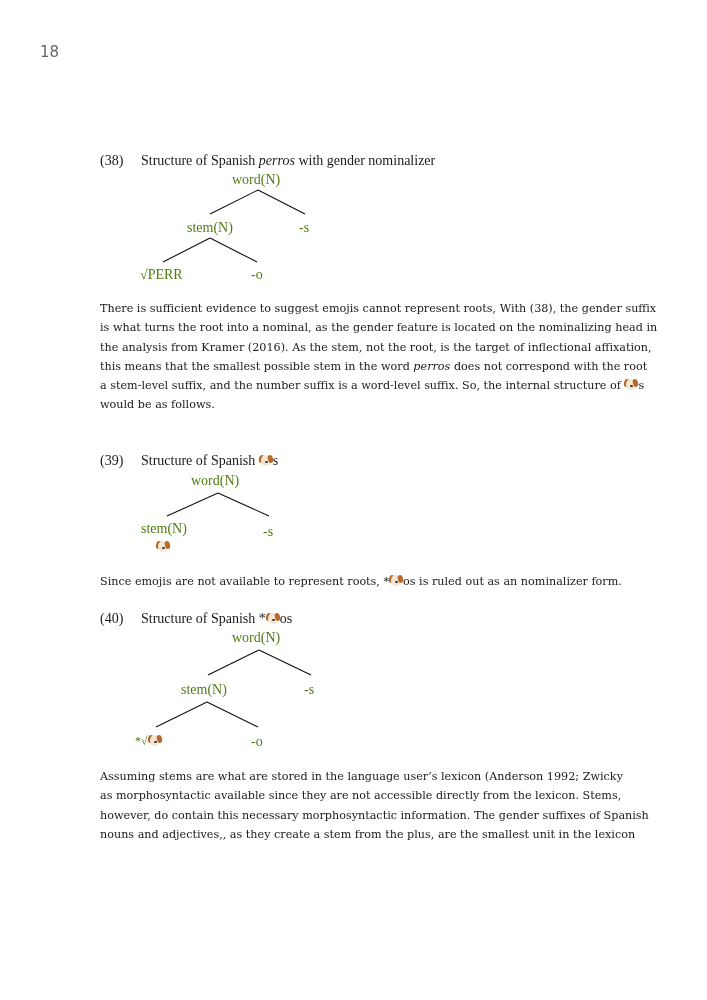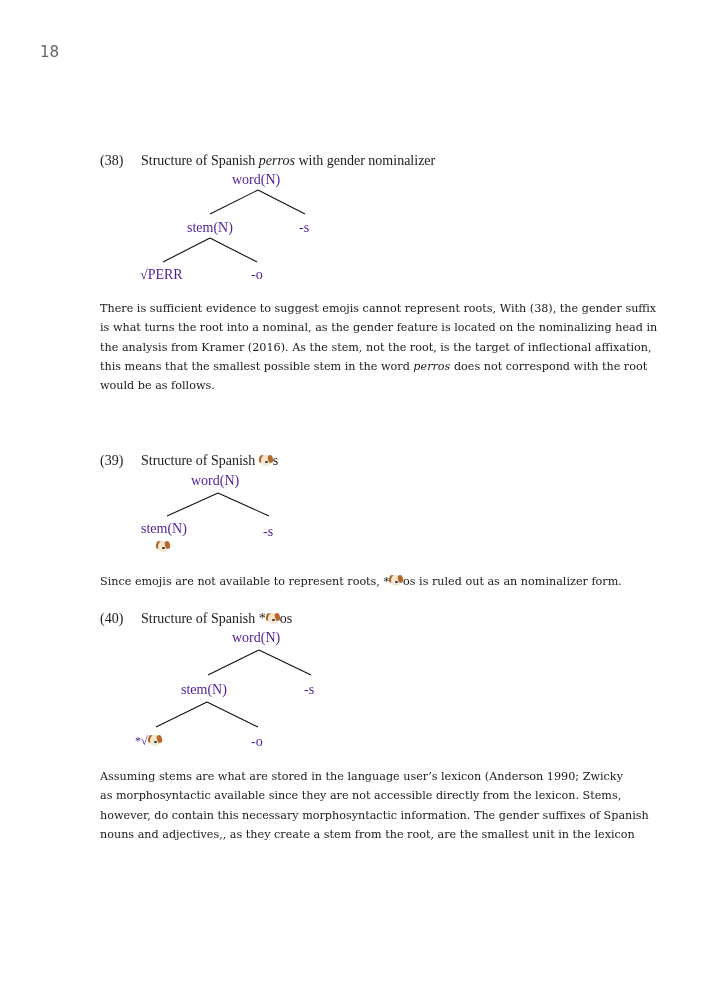--- a/index.html
+++ b/index.html
@@ -1,20 +1,20 @@
 <!DOCTYPE html>
 <html><head>
 <meta charset="utf-8">
 <style>
   html, body { margin: 0; padding: 0; background: #ffffff; }
   body { width: 707px; height: 1000px; position: relative; overflow: hidden; color: #1a1a1a; font-family: "DejaVu Serif", serif; }
   .page-number { position: absolute; left: 40px; top: 43px; font-family: "DejaVu Sans", sans-serif; font-size: 15px; color: #666; }
   .example-header { position: absolute; left: 100px; font-size: 14px; white-space: nowrap; font-family: Liberation Serif, serif; }
   .example-header .ex-num { display: inline-block; width: 41px; }
-  .tree-node { position: absolute; font-family: "Liberation Serif", serif; font-size: 14px; color: #4c1d95; white-space: nowrap; }
+  .tree-node { position: absolute; font-family: "Liberation Serif", serif; font-size: 14px; color: #4d7c0f; white-space: nowrap; }
   .tree svg { position: absolute; left: 0; top: 0; }
   .para { position: absolute; left: 100px; width: 507px; font-size: 11.2px; line-height: 19.3px; text-align: justify; }
   .para .line { display: block; text-align: justify; text-align-last: justify; white-space: nowrap; height: 19.3px; }
   .para .line.last { text-align-last: left; }
   .emoji { display: inline-block; width: 14px; height: 13px; vertical-align: -2px; position: relative; }
   .emoji .face { position: absolute; left: 2px; top: 1px; width: 10px; height: 11px; background: #f3e6d2; border-radius: 50% 50% 45% 45%; }
   .emoji .ear-l { position: absolute; left: 0; top: 1px; width: 5px; height: 8px; background: #b56a2c; border-radius: 50% 40% 50% 50%; transform: rotate(15deg); }
   .emoji .ear-r { position: absolute; right: 0; top: 1px; width: 5px; height: 8px; background: #b56a2c; border-radius: 40% 50% 50% 50%; transform: rotate(-15deg); }
   .emoji .nose { position: absolute; left: 6px; top: 7px; width: 3px; height: 2px; background: #3a2418; border-radius: 50%; }
   i { font-style: italic; }
@@ -41,20 +41,21 @@
   <span class="tree-node" style="left:299px;top:220px;">-s</span>
   <span class="tree-node" style="left:140px;top:267px;">√PERR</span>
   <span class="tree-node" style="left:251px;top:267px;">-o</span>
 </div>
 
 <div class="para" style="top:299px;">
   <span class="line">There is sufficient evidence to suggest emojis cannot represent roots, With (38), the gender suffix</span>
   <span class="line">is what turns the root into a nominal, as the gender feature is located on the nominalizing head in</span>
   <span class="line">the analysis from Kramer (2016). As the stem, not the root, is the target of inflectional affixation,</span>
   <span class="line"><span>this means that the smallest possible stem in the word </span><i>perros</i><span> does not correspond with the root</span></span>
+  <span class="line"><span>a stem-level suffix, and the number suffix is a word-level suffix. So, the internal structure of </span><span class="emoji"><span class="ear-l"></span><span class="face"></span><span class="ear-r"></span><span class="nose"></span></span><span>s</span></span>
   <span class="line last">would be as follows.</span>
 </div>
 
 <div class="example-header" style="top:453px;">
   <span class="ex-num">(39)</span><span>Structure of Spanish </span><span class="emoji"><span class="ear-l"></span><span class="face"></span><span class="ear-r"></span><span class="nose"></span></span><span>s</span>
 </div>
 <div class="tree">
   <svg width="707" height="1000">
     <g stroke="#111" stroke-width="1.1">
       <line x1="218" y1="493" x2="167" y2="516"></line>
@@ -89,17 +90,17 @@
     </g>
   </svg>
   <span class="tree-node" style="left:232px;top:630px;">word(N)</span>
   <span class="tree-node" style="left:181px;top:682px;">stem(N)</span>
   <span class="tree-node" style="left:304px;top:682px;">-s</span>
   <span class="tree-node" style="left:135px;top:734px;font-size:12px;"><span>*√</span><span class="emoji"><span class="ear-l"></span><span class="face"></span><span class="ear-r"></span><span class="nose"></span></span></span>
   <span class="tree-node" style="left:251px;top:734px;">-o</span>
 </div>
 
 <div class="para" style="top:767px;">
-  <span class="line">Assuming stems are what are stored in the language user’s lexicon (Anderson 1990; Zwicky</span>
+  <span class="line">Assuming stems are what are stored in the language user’s lexicon (Anderson 1992; Zwicky</span>
   <span class="line">as morphosyntactic available since they are not accessible directly from the lexicon. Stems,</span>
   <span class="line">however, do contain this necessary morphosyntactic information. The gender suffixes of Spanish</span>
-  <span class="line">nouns and adjectives,, as they create a stem from the root, are the smallest unit in the lexicon</span>
+  <span class="line">nouns and adjectives,, as they create a stem from the plus, are the smallest unit in the lexicon</span>
 </div>
 
 </body></html>

